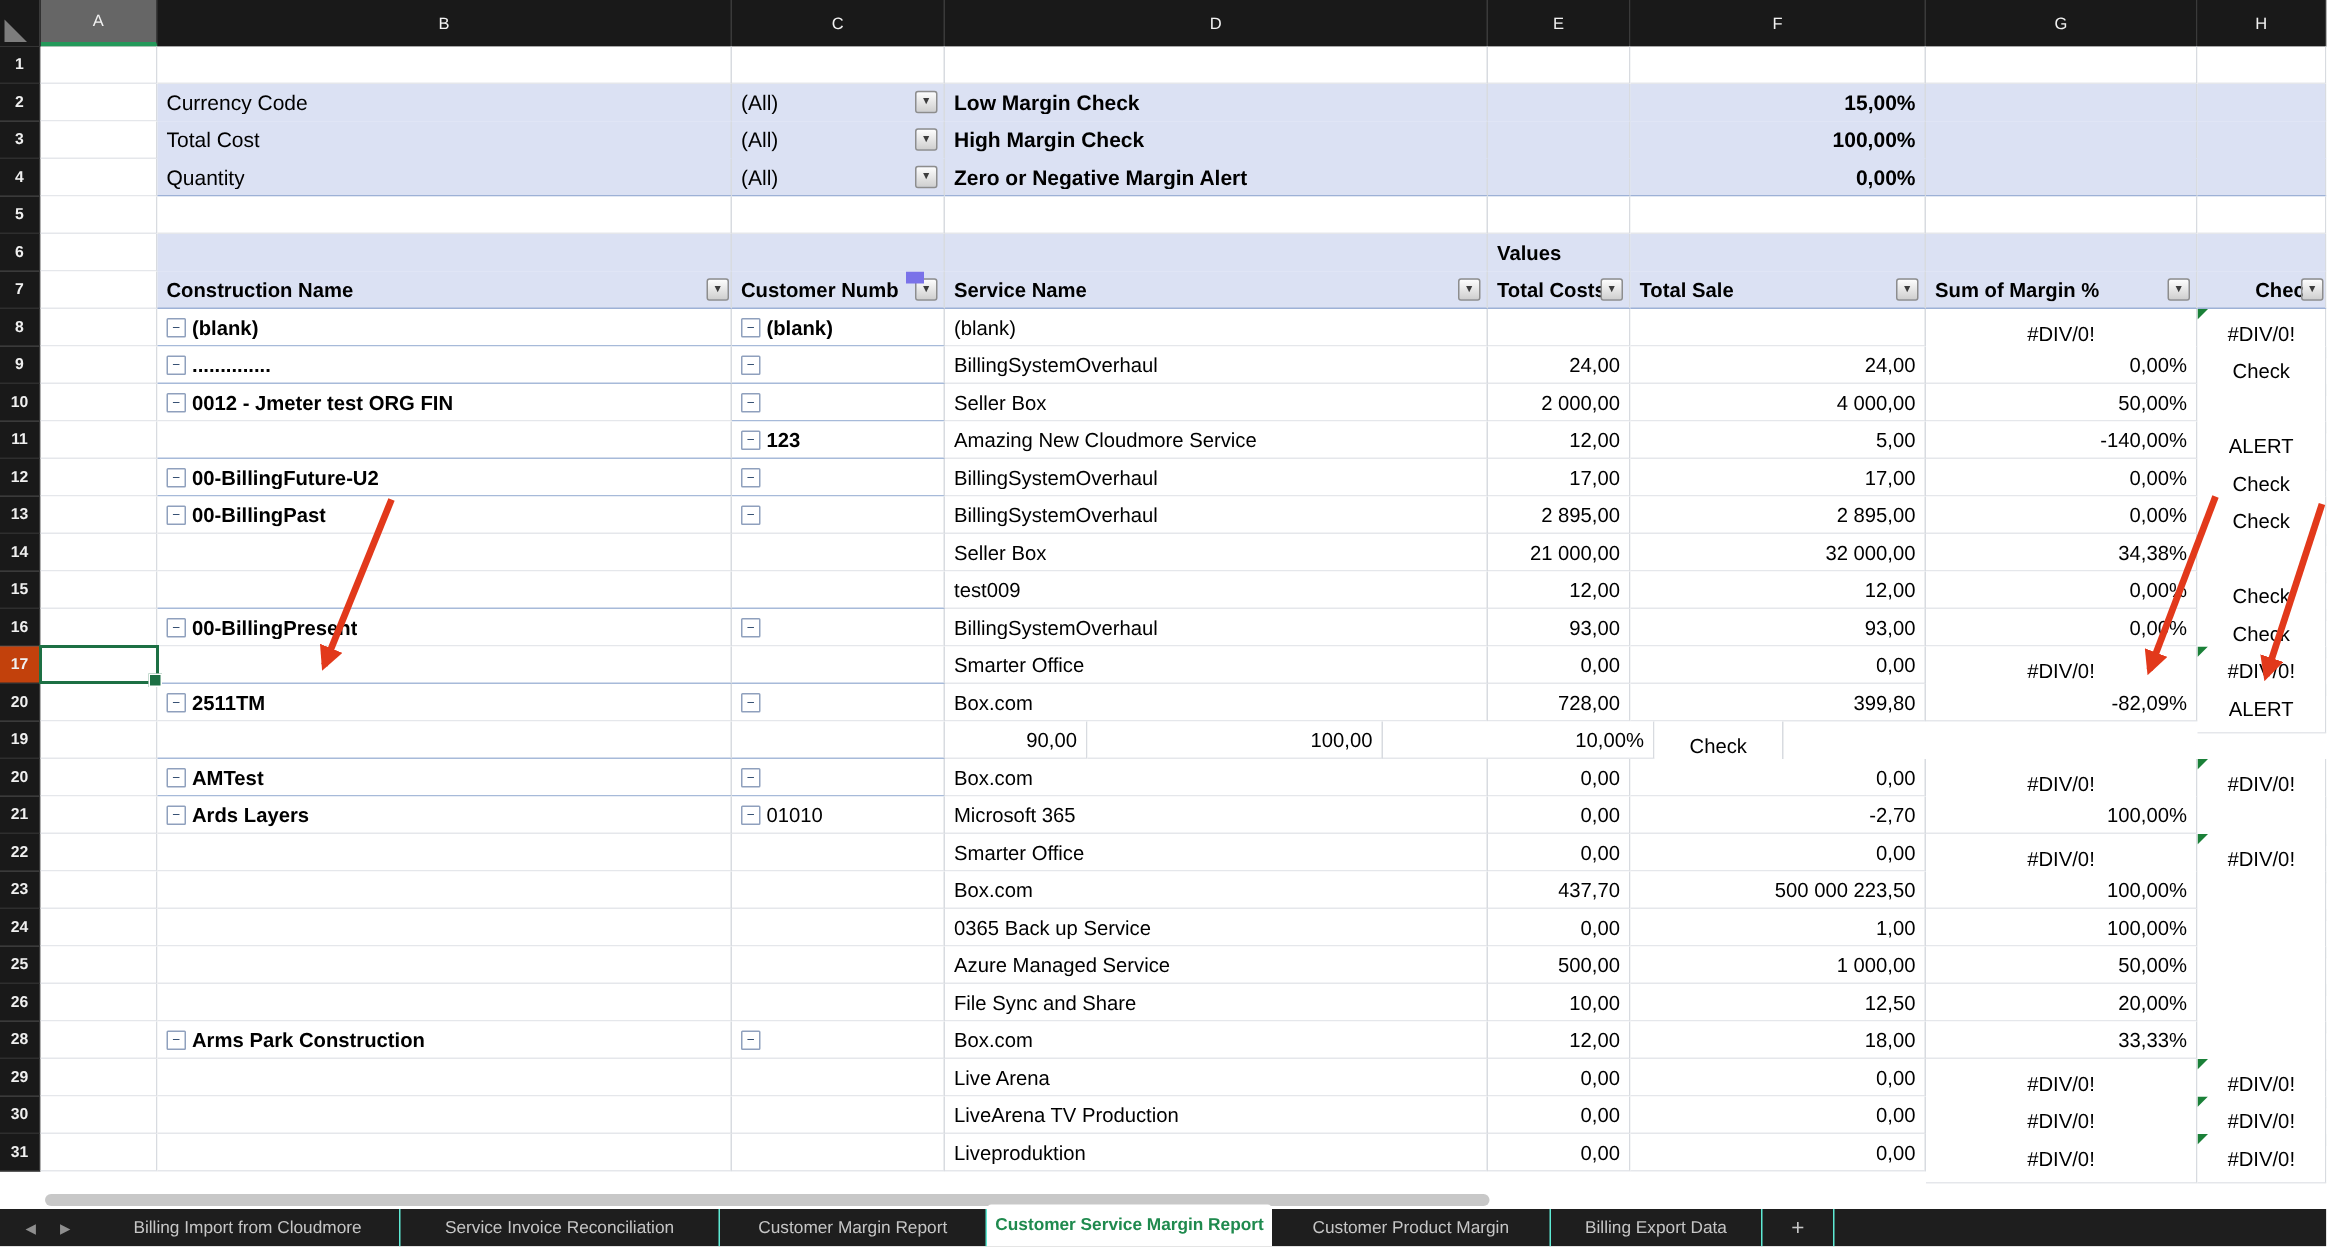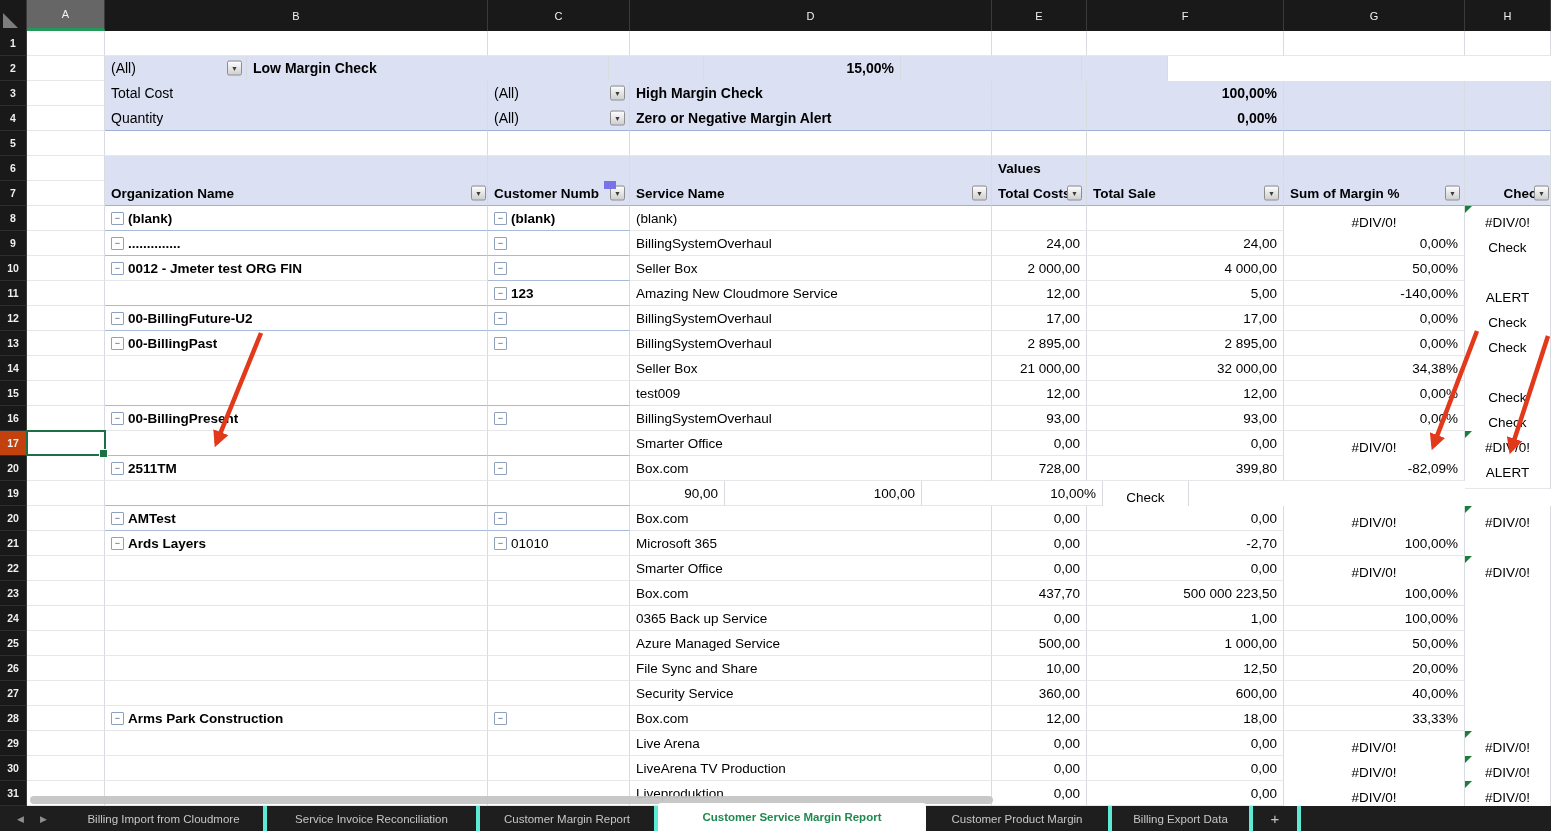--- a/index.html
+++ b/index.html
@@ -65,21 +65,21 @@
   .arrows{position:absolute;left:0;top:0;z-index:50;pointer-events:none;}
   .hscroll{position:absolute;left:30px;top:796px;width:963px;height:8px;background:#c4c4c4;
       border-radius:4px;z-index:40;opacity:.93;}
 
   
   .tabbar{position:absolute;left:0;top:806px;width:1551px;height:25px;background:#1e1e1e;
       display:flex;align-items:stretch;z-index:70;}
   .tabnav{flex:none;width:64px;display:flex;align-items:center;justify-content:center;gap:16px;
       color:#8f8f8f;font-size:9px;}
   .tab{flex:none;display:flex;align-items:center;justify-content:center;font-size:11.5px;color:#c6c6c6;
-      border-right:4px solid #5eead4;box-sizing:border-box;overflow:hidden;white-space:nowrap;}
+      border-right:1px solid #5eead4;box-sizing:border-box;overflow:hidden;white-space:nowrap;}
   .tab.active{background:#ffffff;color:#1f8a4e;font-weight:700;border:none;border-radius:3px 3px 0 0;
       margin-top:-3px;height:28px;z-index:71;}
   .tab.add{width:48px;font-size:15px;color:#c6c6c6;}
 </style>
 </head>
 <body>
 
 <div class="sheet">
 
   <div class="colhdrs">
@@ -104,20 +104,23 @@
         <div class="cell w-C"></div>
         <div class="cell w-D"></div>
         <div class="cell w-E"></div>
         <div class="cell w-F"></div>
         <div class="cell w-G"></div>
         <div class="cell w-H"></div>
       </div>
       <div class="row">
         <div class="rn w-RN">2</div>
         <div class="cell w-A"></div>
+        <div class="cell w-B lav f-label">
+          <span class="txt">Currency Code</span>
+        </div>
         <div class="cell w-C lav f-label">
           <span class="txt">(All)</span>
           <span class="dd">▼</span>
         </div>
         <div class="cell w-D lav f-bold">
           <span class="txt">Low Margin Check</span>
         </div>
         <div class="cell w-E lav"></div>
         <div class="cell w-F lav f-bold num">
           <span class="txt">15,00%</span>
@@ -186,21 +189,21 @@
           <span class="txt">Values</span>
         </div>
         <div class="cell w-F lav"></div>
         <div class="cell w-G lav"></div>
         <div class="cell w-H lav"></div>
       </div>
       <div class="row">
         <div class="rn w-RN">7</div>
         <div class="cell w-A"></div>
         <div class="cell w-B lav bold bb">
-          <span class="txt">Organization Name</span>
+          <span class="txt">Construction Name</span>
           <span class="dd edge">▼</span>
         </div>
         <div class="cell w-C lav bold bb">
           <span class="txt">Customer Numb</span>
           <span class="dd">▼</span>
           <span class="pmark"></span>
         </div>
         <div class="cell w-D lav bold bb">
           <span class="txt">Service Name</span>
           <span class="dd">▼</span>
@@ -669,41 +672,20 @@
           <span class="txt">File Sync and Share</span>
         </div>
         <div class="cell w-E num">
           <span class="txt">10,00</span>
         </div>
         <div class="cell w-F num">
           <span class="txt">12,50</span>
         </div>
         <div class="cell w-G num">
           <span class="txt">20,00%</span>
-        </div>
-        <div class="cell w-H ctr">
-          <span class="txt"></span>
-        </div>
-      </div>
-      <div class="row">
-        <div class="rn w-RN">27</div>
-        <div class="cell w-A"></div>
-        <div class="cell w-B"></div>
-        <div class="cell w-C"></div>
-        <div class="cell w-D">
-          <span class="txt">Security Service</span>
-        </div>
-        <div class="cell w-E num">
-          <span class="txt">360,00</span>
-        </div>
-        <div class="cell w-F num">
-          <span class="txt">600,00</span>
-        </div>
-        <div class="cell w-G num">
-          <span class="txt">40,00%</span>
         </div>
         <div class="cell w-H ctr">
           <span class="txt"></span>
         </div>
       </div>
       <div class="row">
         <div class="rn w-RN">28</div>
         <div class="cell w-A"></div>
         <div class="cell w-B">
           <span class="collapse">−</span>
@@ -815,19 +797,19 @@
   <div class="hscroll"></div>
 
   <div class="tabbar">
     <div class="tabnav">
       <span>◀</span>
       <span>▶</span>
     </div>
   <div class="tab" style="width: 203px;">Billing Import from Cloudmore</div>
       <div class="tab" style="width: 213px;">Service Invoice Reconciliation</div>
       <div class="tab" style="width: 178px;">Customer Margin Report</div>
-      <div class="tab active" style="width: 268px;">Customer Service Margin Report</div>
+      <div class="tab active" style="width: 190px;">Customer Service Margin Report</div>
       <div class="tab" style="width: 186px;">Customer Product Margin</div>
       <div class="tab" style="width: 141px;">Billing Export Data</div>
       <div class="tab add">+</div>
     </div>
 
 </div>
 
 </body></html>

